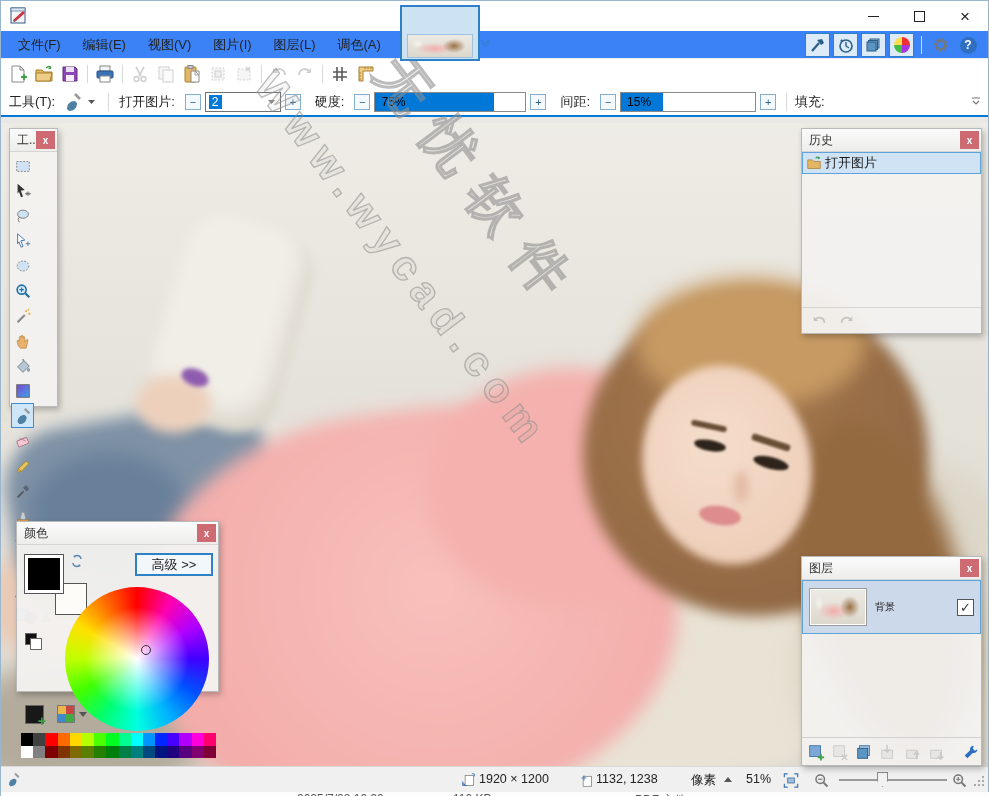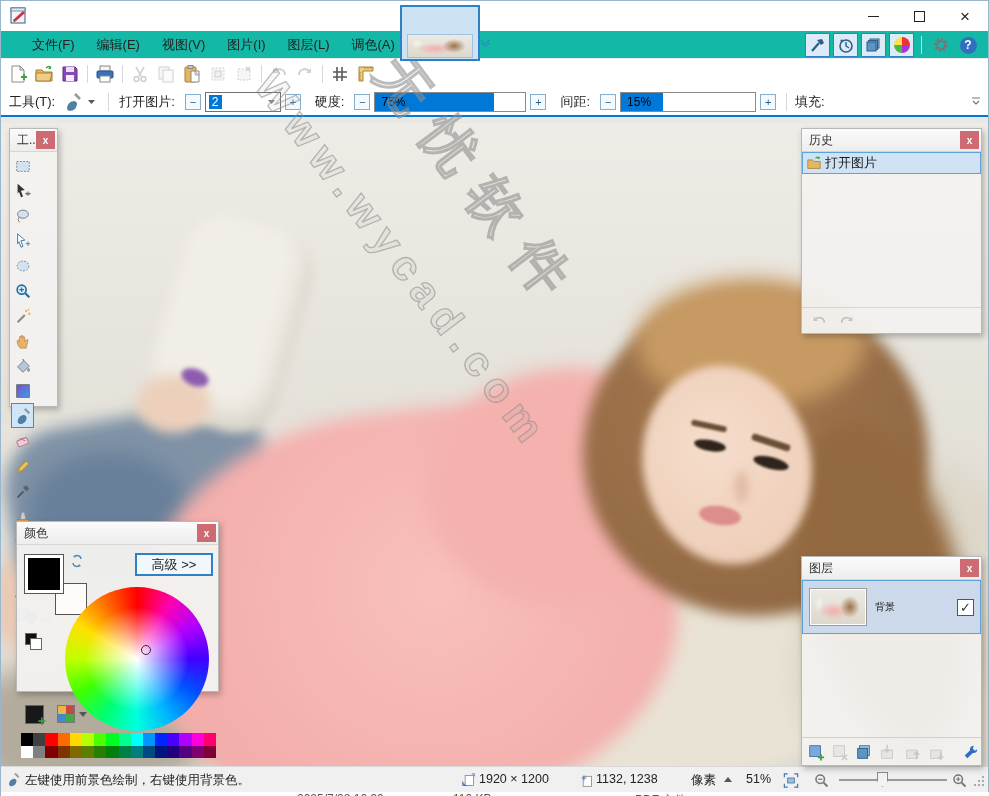--- a/index.html
+++ b/index.html
@@ -11,21 +11,21 @@
   .titlebar { position:relative; height:30px; background:#fff; display:flex; align-items:center; }
   .app-icon { width:18px; height:18px; margin:0 9px 0 9px; }
   .title-text { font-size:13px; color:#111; }
   .win-btns { position:absolute; right:0; top:0; height:30px; display:flex; }
   .win-btn { width:46px; height:30px; display:flex; align-items:center; justify-content:center; cursor:default; }
   .glyph-min { width:11px; border-top:1.5px solid #222; }
   .glyph-max { width:11px; height:11px; border:1.2px solid #222; }
   .glyph-close { font-size:17px; color:#222; line-height:1; }
 
   
-  .menubar { position:relative; height:28px; background:#14b8a6; display:flex; align-items:center; padding-left:20px; border-bottom:1px solid #ececec; }
+  .menubar { position:relative; height:28px; background:#3b82f6; display:flex; align-items:center; padding-left:6px; border-bottom:1px solid #ececec; }
   .menu-item { padding:5px 11px; font-size:13px; color:#222; }
   .image-tab { position:absolute; left:399px; top:-26px; width:80px; height:56px; border:2px solid #2f81c7; background:#cde3f4; z-index:6; }
   .image-tab .photo-mini { position:absolute; left:5px; top:27px; width:66px; height:24px; border:1px solid #9ec2de; }
   .tab-chevron { position:absolute; left:478px; top:8px; z-index:6; }
   .right-toggles { position:absolute; right:8px; top:2px; display:flex; align-items:center; gap:3px; }
   .toggle-btn { width:25px; height:24px; border:1.5px solid #2f81c7; background:#dcebf7; display:flex; align-items:center; justify-content:center; }
   .flat-btn { width:24px; height:24px; display:flex; align-items:center; justify-content:center; }
   .vsep { width:1px; height:18px; background:#d8d8d8; margin:0 4px; }
   .help-circle { width:17px; height:17px; border-radius:50%; background:#2f6fc1; color:#fff; font-size:12px; font-weight:bold; display:flex; align-items:center; justify-content:center; }
 
@@ -673,21 +673,20 @@
           </svg>
       </div>
     </div>
   </div>
 
   <div class="statusbar">
     <svg width="15" height="15" viewBox="0 0 20 20" style="position:absolute;left:5px;top:5px;">
       <path d="M12 2l5 5" stroke="#9a9a9a" stroke-width="2.6"></path>
         <path d="M4 17c0-5 3-8 8-8l2 2c0 5-3 8-8 8z" fill="#4f81a5"></path>
     </svg>
-    <span class="status-hint">左键使用前景色绘制，右键使用背景色。</span>
 
     <svg class="sb-abs" style="left:460px;top:6px" width="15" height="15" viewBox="0 0 18 18">
       <rect x="5" y="3" width="10" height="12" fill="#fff" stroke="#888"></rect>
         <path d="M2 10v5h5M2 13l3 2-2-3z" stroke="#3a72b8" fill="none"></path>
         <path d="M13 1l3 0 0 3" stroke="#3a72b8" fill="none"></path>
     </svg>
     <span class="sb-abs" style="left:478px">1920 × 1200</span>
 
     <svg class="sb-abs" style="left:578px;top:6px" width="15" height="15" viewBox="0 0 18 18">
       <rect x="5" y="4" width="10" height="12" fill="#fff" stroke="#888"></rect>

